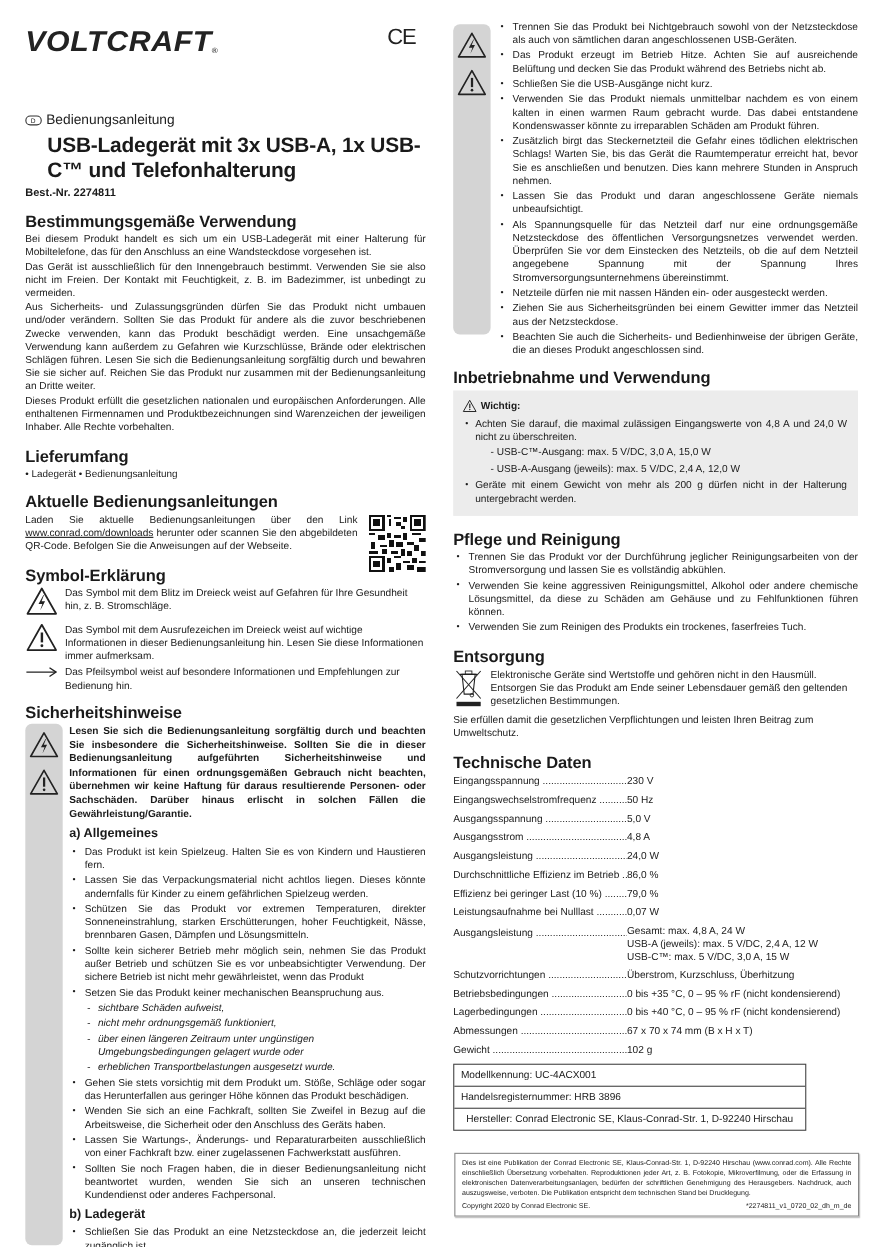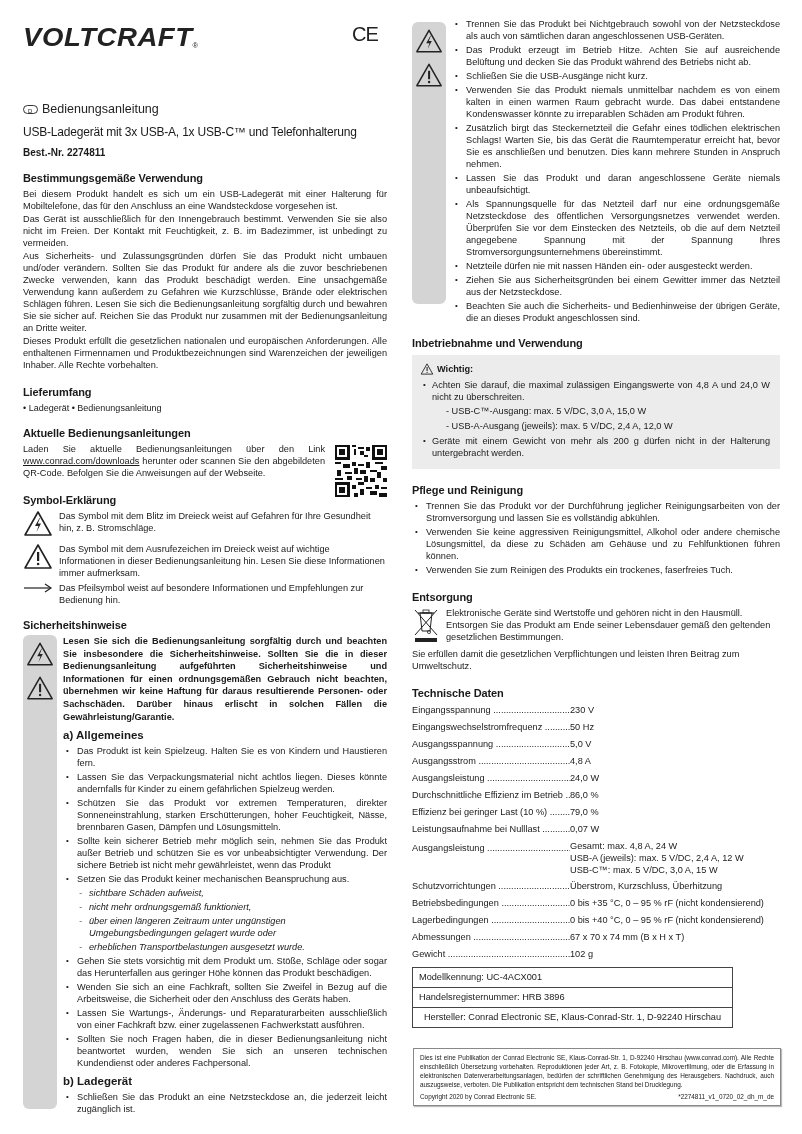--- a/index.html
+++ b/index.html
@@ -7,23 +7,23 @@
   body { font-family: "Liberation Sans", sans-serif; color: #1a1a1a; font-size: 9.2px; line-height: 12px; position: relative; }
   .col-left { position: absolute; left: 23px; top: 22px; width: 364px; }
   .col-right { position: absolute; left: 412px; top: 16px; width: 368px; }
   .logo-row { position: relative; height: 36px; }
   .logo { font-family: "Liberation Sans", sans-serif; font-weight: 900; font-style: italic; font-size: 26px; letter-spacing: 0.5px; color: #222; transform: scaleX(1.06); transform-origin: left; display: inline-block; line-height: 30px; }
   .logo sup { font-size: 7px; font-style: normal; font-weight: normal; vertical-align: -2px; }
   .ce { position: absolute; left: 329px; top: 6px; font-size: 20px; font-weight: normal; letter-spacing: -1px; color: #222; }
   .doc-type { margin-top: 44px; font-size: 12.5px; font-weight: normal; color: #222; line-height: 15px; display: flex; align-items: center; gap: 4px; }
   .lang-icon { display: inline-block; width: 15px; height: 9px; border: 1px solid #333; border-radius: 5px; position: relative; }
   .lang-icon::after { content: "D"; position: absolute; left: 4px; top: -2px; font-size: 6px; font-weight: normal; }
-  .title { font-size: 12px; font-weight: normal; line-height: 23px; margin-top: 4px; letter-spacing: -0.2px; }
+  .title { font-size: 19px; font-weight: bold; line-height: 23px; margin-top: 4px; letter-spacing: -0.2px; margin-left: 20px; }
   .order-no { font-size: 10px; font-weight: bold; margin-top: 3px; }
-  h2 { font-size: 11px; font-weight: bold; line-height: 15px; margin-top: 12px; margin-bottom: 2px; letter-spacing: -0.1px; }
+  h2 { font-size: 15px; font-weight: bold; line-height: 15px; margin-top: 12px; margin-bottom: 2px; letter-spacing: -0.1px; }
   h3 { font-size: 11.5px; font-weight: bold; line-height: 15px; margin-top: 5px; margin-bottom: 2px; }
   p { margin-bottom: 2px; text-align: justify; }
   .tight p { margin-bottom: 1px; }
   ul.bul { list-style: none; }
   ul.bul li { position: relative; padding-left: 14px; margin-bottom: 2px; text-align: justify; }
   ul.bul li::before { content: "•"; position: absolute; left: 3px; top: 0; font-size: 8px; }
   ul.dash { list-style: none; font-style: italic; }
   ul.dash li { position: relative; padding-left: 26px; margin-bottom: 2px; }
   ul.dash li::before { content: "-"; position: absolute; left: 16px; }
   a.link { color: #1a1a1a; text-decoration: underline; }

